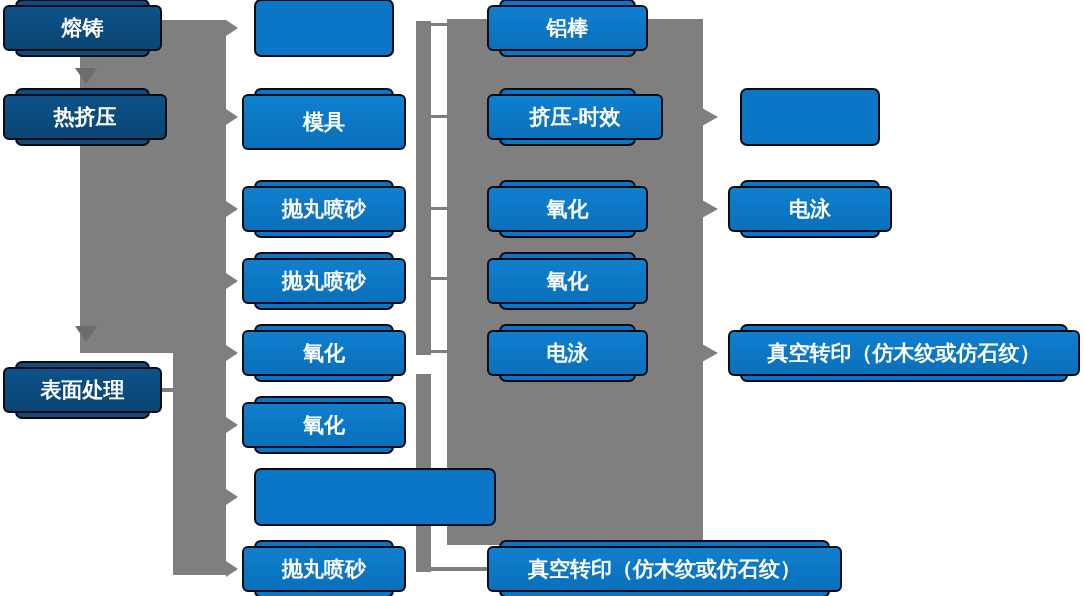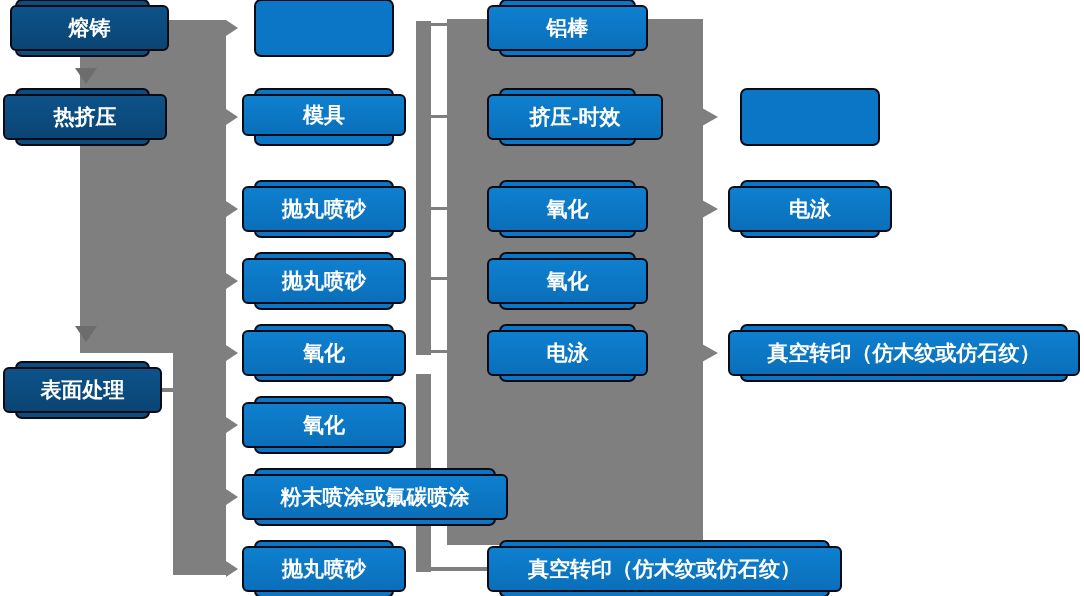--- a/index.html
+++ b/index.html
@@ -57,39 +57,38 @@
   <div class="arr-r" style="left:226px;top:561px;"></div>
 
   <div class="arr-r big" style="left:702px;top:108px;"></div>
   <div class="arr-r big" style="left:702px;top:200px;"></div>
   <div class="arr-r big" style="left:702px;top:344px;"></div>
 
   <div class="arr-d" style="left:75px;top:68px;"></div>
   <div class="arr-d" style="left:75px;top:326px;"></div>
 
   <div class="card navy" style="left: 15px; top: -1px; width: 135px; height: 58px;"></div>
-    <div class="box navy" style="left:3px;top:5px;width:159px;height:46px;margin-left:7px;">熔铸</div>
+    <div class="box navy" style="left:3px;top:5px;width:159px;height:46px;">熔铸</div>
   <div class="card navy" style="left: 15px; top: 88px; width: 135px; height: 58px;"></div>
     <div class="box navy" style="left:3px;top:94px;width:164px;height:46px;">热挤压</div>
   <div class="card navy" style="left: 15px; top: 361px; width: 135px; height: 58px;"></div>
     <div class="box navy" style="left:3px;top:367px;width:159px;height:46px;">表面处理</div>
 
   <div class="card" style="left: 254px; top: -1px; width: 140px; height: 58px;"></div>
   <div class="card" style="left: 254px; top: 88px; width: 140px; height: 58px;"></div>
-    <div class="box" style="left:242px;top:94px;width:164px;height:42px;">模具</div>
+    <div class="box" style="left:242px;top:94px;width:164px;height:56px;">模具</div>
   <div class="card" style="left: 254px; top: 180px; width: 140px; height: 58px;"></div>
     <div class="box" style="left:242px;top:186px;width:164px;height:46px;">抛丸喷砂</div>
   <div class="card" style="left: 254px; top: 252px; width: 140px; height: 58px;"></div>
     <div class="box" style="left:242px;top:258px;width:164px;height:46px;">抛丸喷砂</div>
   <div class="card" style="left: 254px; top: 324px; width: 140px; height: 58px;"></div>
     <div class="box" style="left:242px;top:330px;width:164px;height:46px;">氧化</div>
   <div class="card" style="left: 254px; top: 396px; width: 140px; height: 58px;"></div>
     <div class="box" style="left:242px;top:402px;width:164px;height:46px;">氧化</div>
   <div class="card" style="left: 254px; top: 468px; width: 242px; height: 58px;"></div>
-    <div class="box" style="left:242px;top:474px;width:266px;height:46px;">粉末喷涂或氟碳喷涂</div>
   <div class="card" style="left: 254px; top: 540px; width: 140px; height: 58px;"></div>
     <div class="box" style="left:242px;top:546px;width:164px;height:46px;">抛丸喷砂</div>
 
   <div class="card" style="left: 499px; top: -1px; width: 137px; height: 58px;"></div>
     <div class="box" style="left:487px;top:5px;width:161px;height:46px;">铝棒</div>
   <div class="card" style="left: 499px; top: 88px; width: 137px; height: 58px;"></div>
     <div class="box" style="left:487px;top:94px;width:176px;height:46px;">挤压-时效</div>
   <div class="card" style="left: 499px; top: 180px; width: 137px; height: 58px;"></div>
     <div class="box" style="left:487px;top:186px;width:161px;height:46px;">氧化</div>
   <div class="card" style="left: 499px; top: 252px; width: 137px; height: 58px;"></div>

